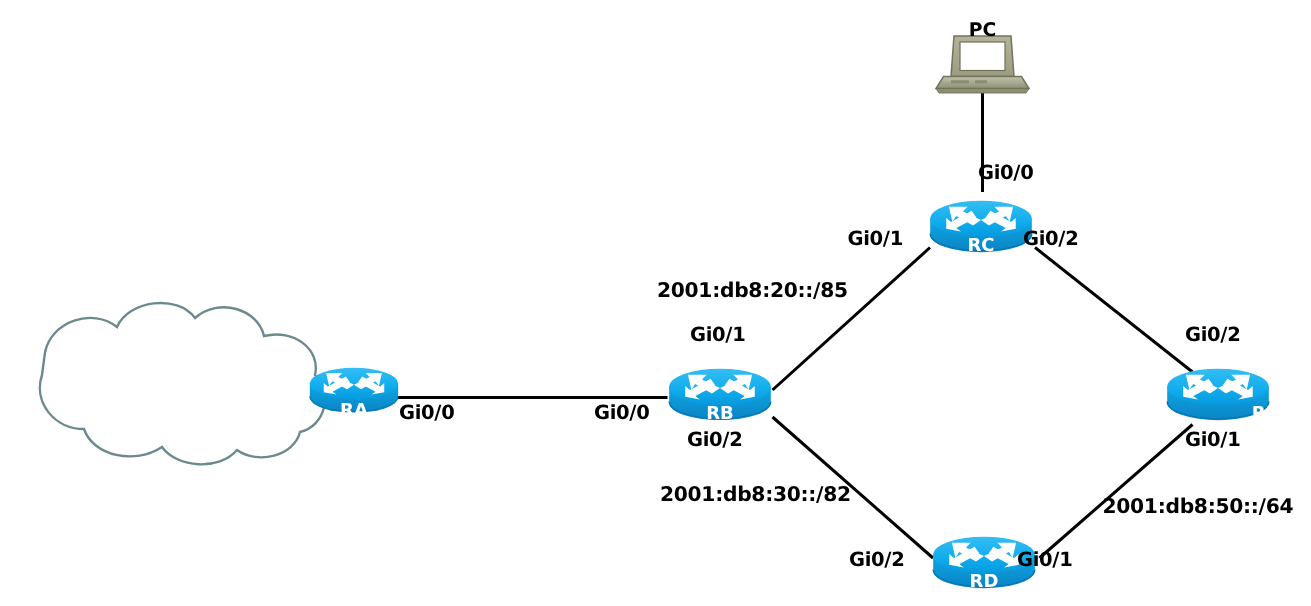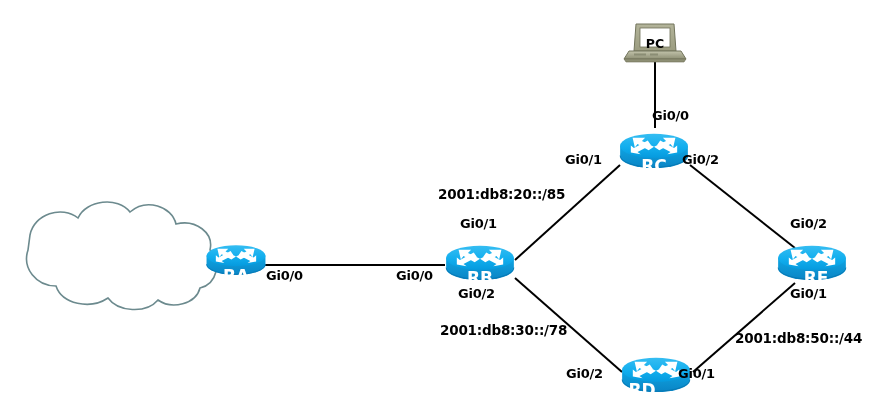--- a/index.html
+++ b/index.html
@@ -38,21 +38,21 @@
   .iface-label {
     font-size: 13px;
   }
   .host-addr-label {
     font-size: 13.5px;
   }
   .device-name {
     position: absolute;
     font-family: "DejaVu Sans", sans-serif;
     font-weight: bold;
-    font-size: 17px;
+    font-size: 12px;
     color: #ffffff;
     white-space: nowrap;
     text-align: center;
   }
   .pc-name {
     position: absolute;
     font-family: "DejaVu Sans", sans-serif;
     font-weight: bold;
     font-size: 12.5px;
     color: #000000;
@@ -155,34 +155,34 @@
     <use href="#router-symbol" x="205" y="240" width="62" height="36"></use>
     <use href="#router-symbol" x="444" y="240" width="72" height="41"></use>
     <use href="#router-symbol" x="618" y="128" width="72" height="41"></use>
     <use href="#router-symbol" x="620" y="352" width="72" height="41"></use>
     <use href="#router-symbol" x="776" y="240" width="72" height="41"></use>
   </svg>
 
   <div class="device-name" style="left:205px; top:266px; width:62px;">RA</div>
   <div class="device-name" style="left:444px; top:268px; width:72px;text-decoration:underline;">RB</div>
   <div class="device-name" style="left:618px; top:156px; width:72px;">RC</div>
-  <div class="device-name" style="left:606px; top:380px; width:72px;">RD</div>
-  <div class="device-name" style="left:780px; top:268px; width:72px;">RE</div>
-
-  <div class="pc-name" style="left:640px; top:36px; width:30px;">PC</div>
+  <div class="device-name" style="left:620px; top:380px; width:72px;">RD</div>
+  <div class="device-name" style="left:780px; top:268px; width:72px;text-align:right;">RE</div>
+
+  <div class="pc-name" style="left:640px; top:12px; width:30px;">PC</div>
 
 
 
 
   <div class="net-label subnet-label" style="left:438px; top:186px;">2001:db8:20::/85</div>
 
-  <div class="net-label subnet-label" style="left:440px; top:322px;">2001:db8:30::/78</div>
-
-
-  <div class="net-label subnet-label" style="left:735px; top:330px;">2001:db8:50::/44</div>
+  <div class="net-label subnet-label" style="left:440px; top:322px;">2001:db8:30::/82</div>
+
+
+  <div class="net-label subnet-label" style="left:735px; top:330px;">2001:db8:50::/64</div>
 
   <div class="net-label iface-label" style="left:266px; top:268px;">Gi0/0</div>
 
   <div class="net-label iface-label" style="left:396px; top:268px;">Gi0/0</div>
 
   <div class="net-label iface-label" style="left:460px; top:216px;">Gi0/1</div>
 
   <div class="net-label iface-label" style="left:458px; top:286px;">Gi0/2</div>
 
   <div class="net-label iface-label" style="left:652px; top:108px;">Gi0/0</div>

